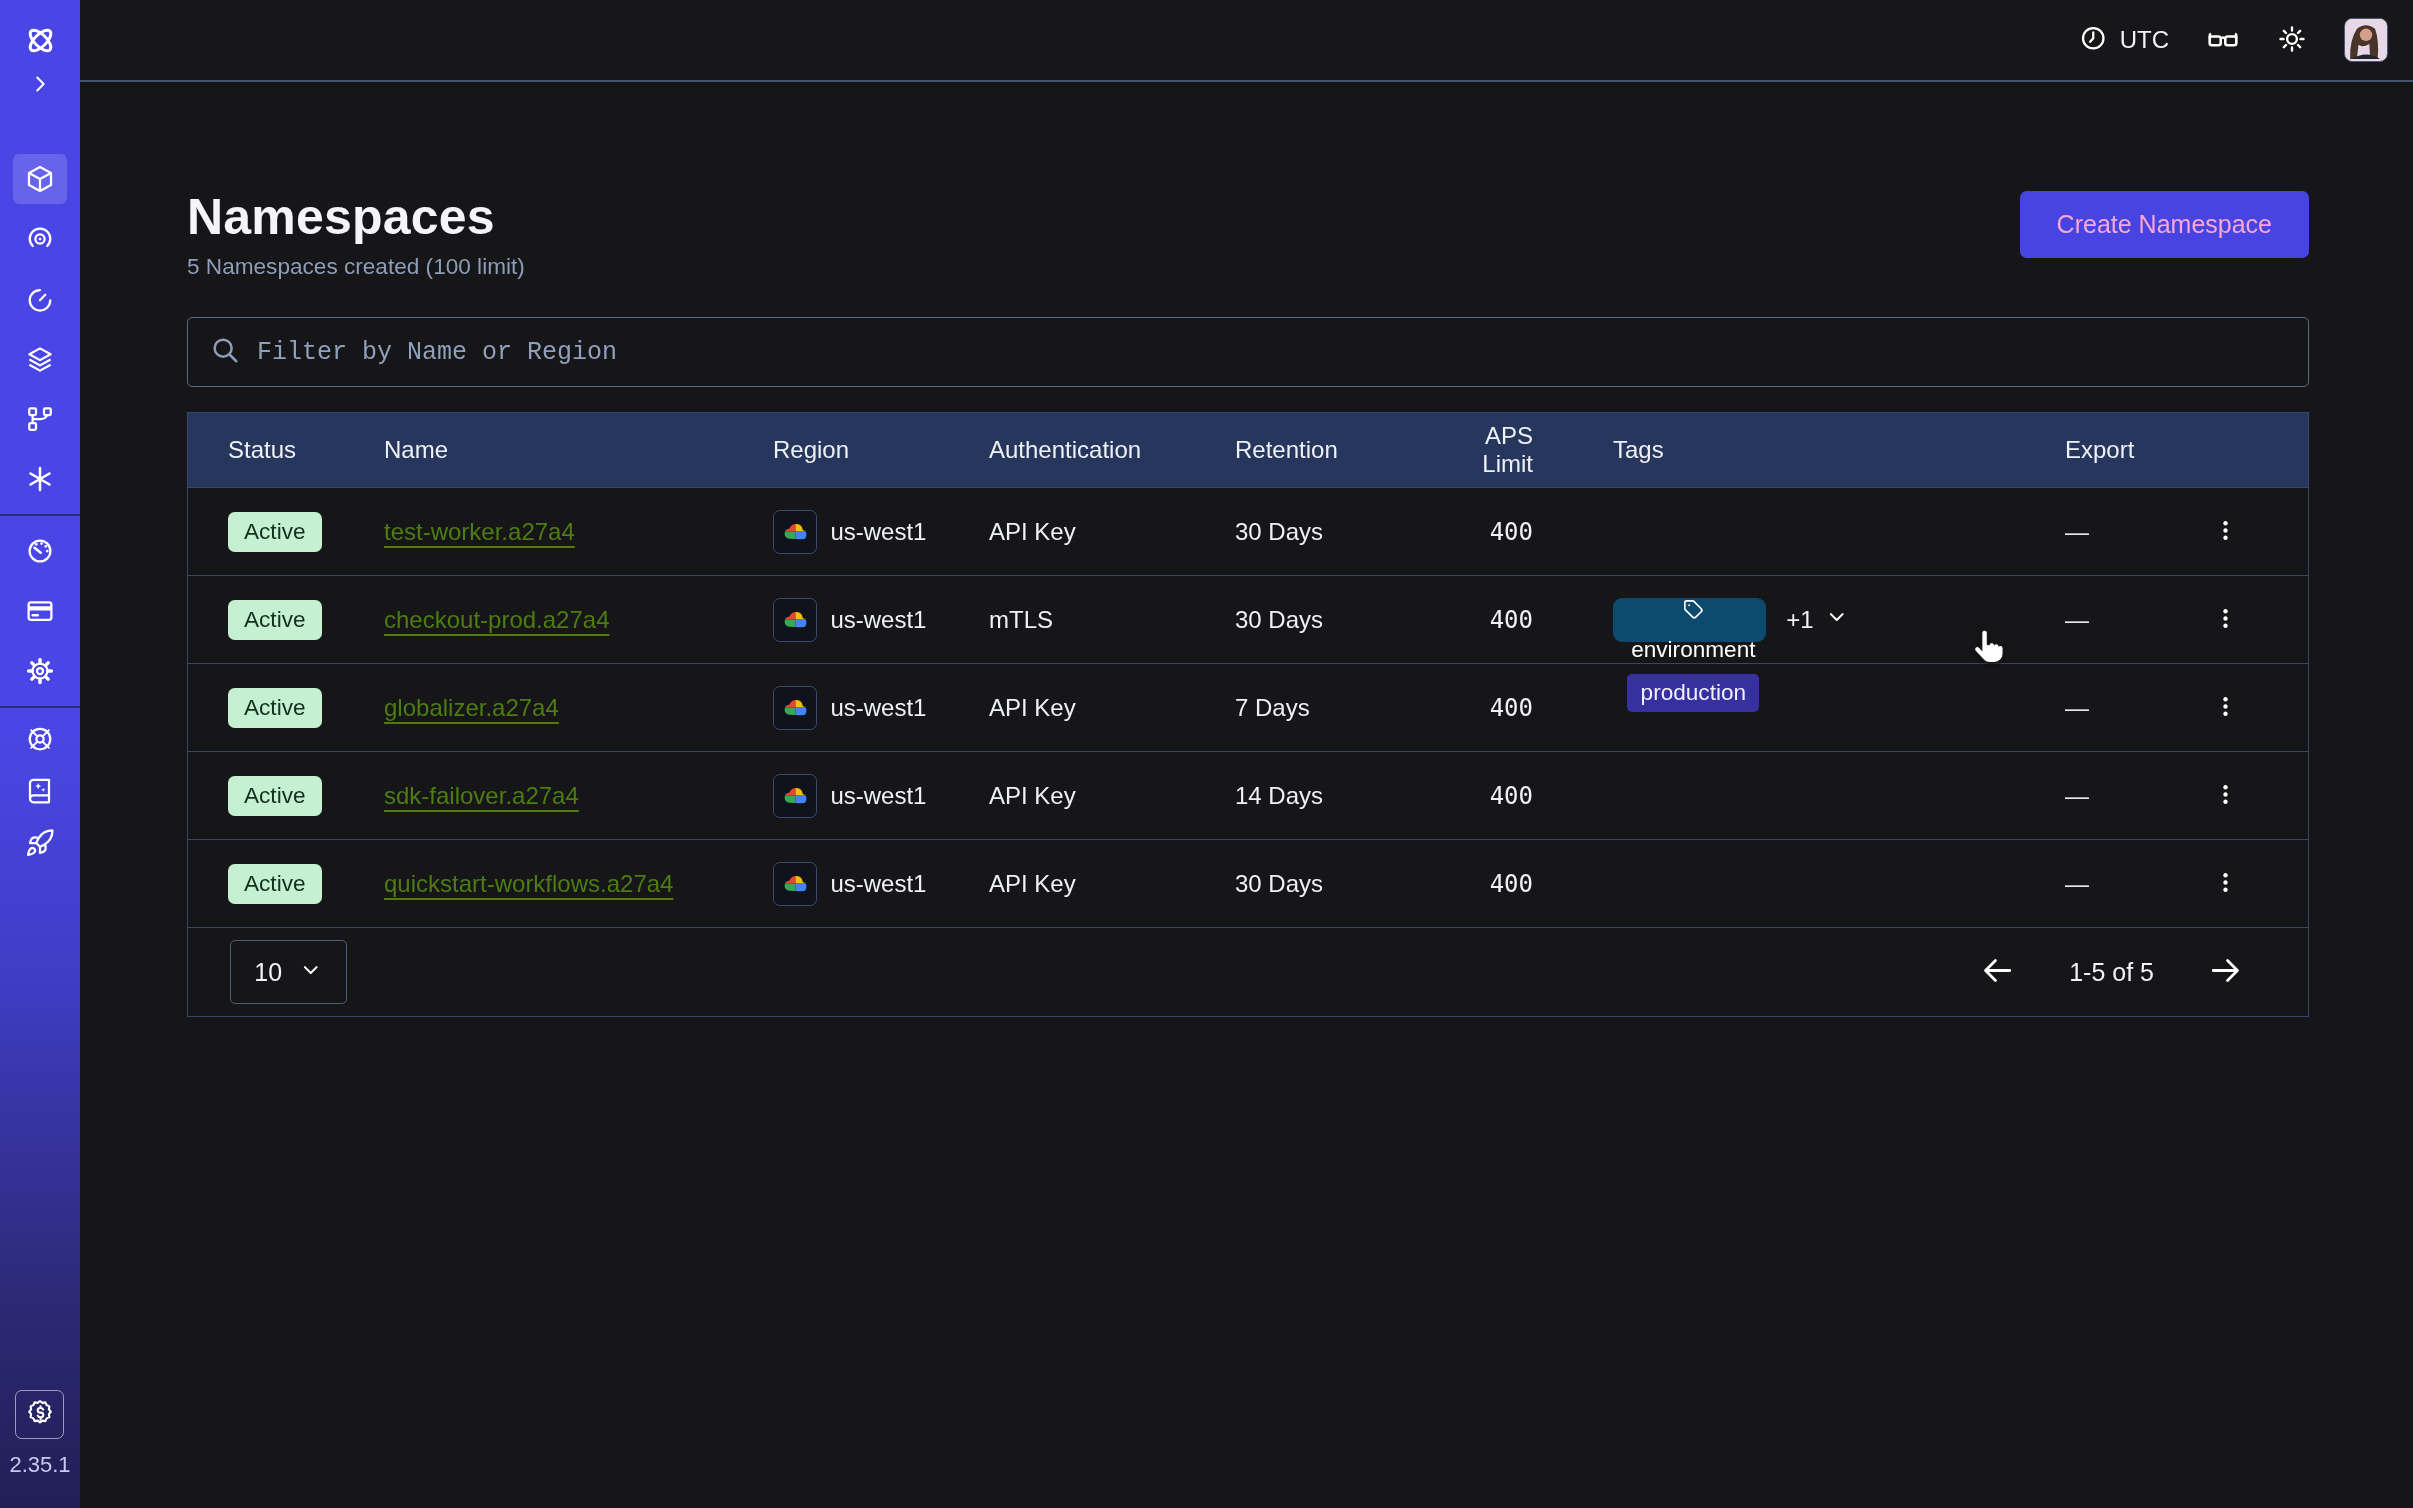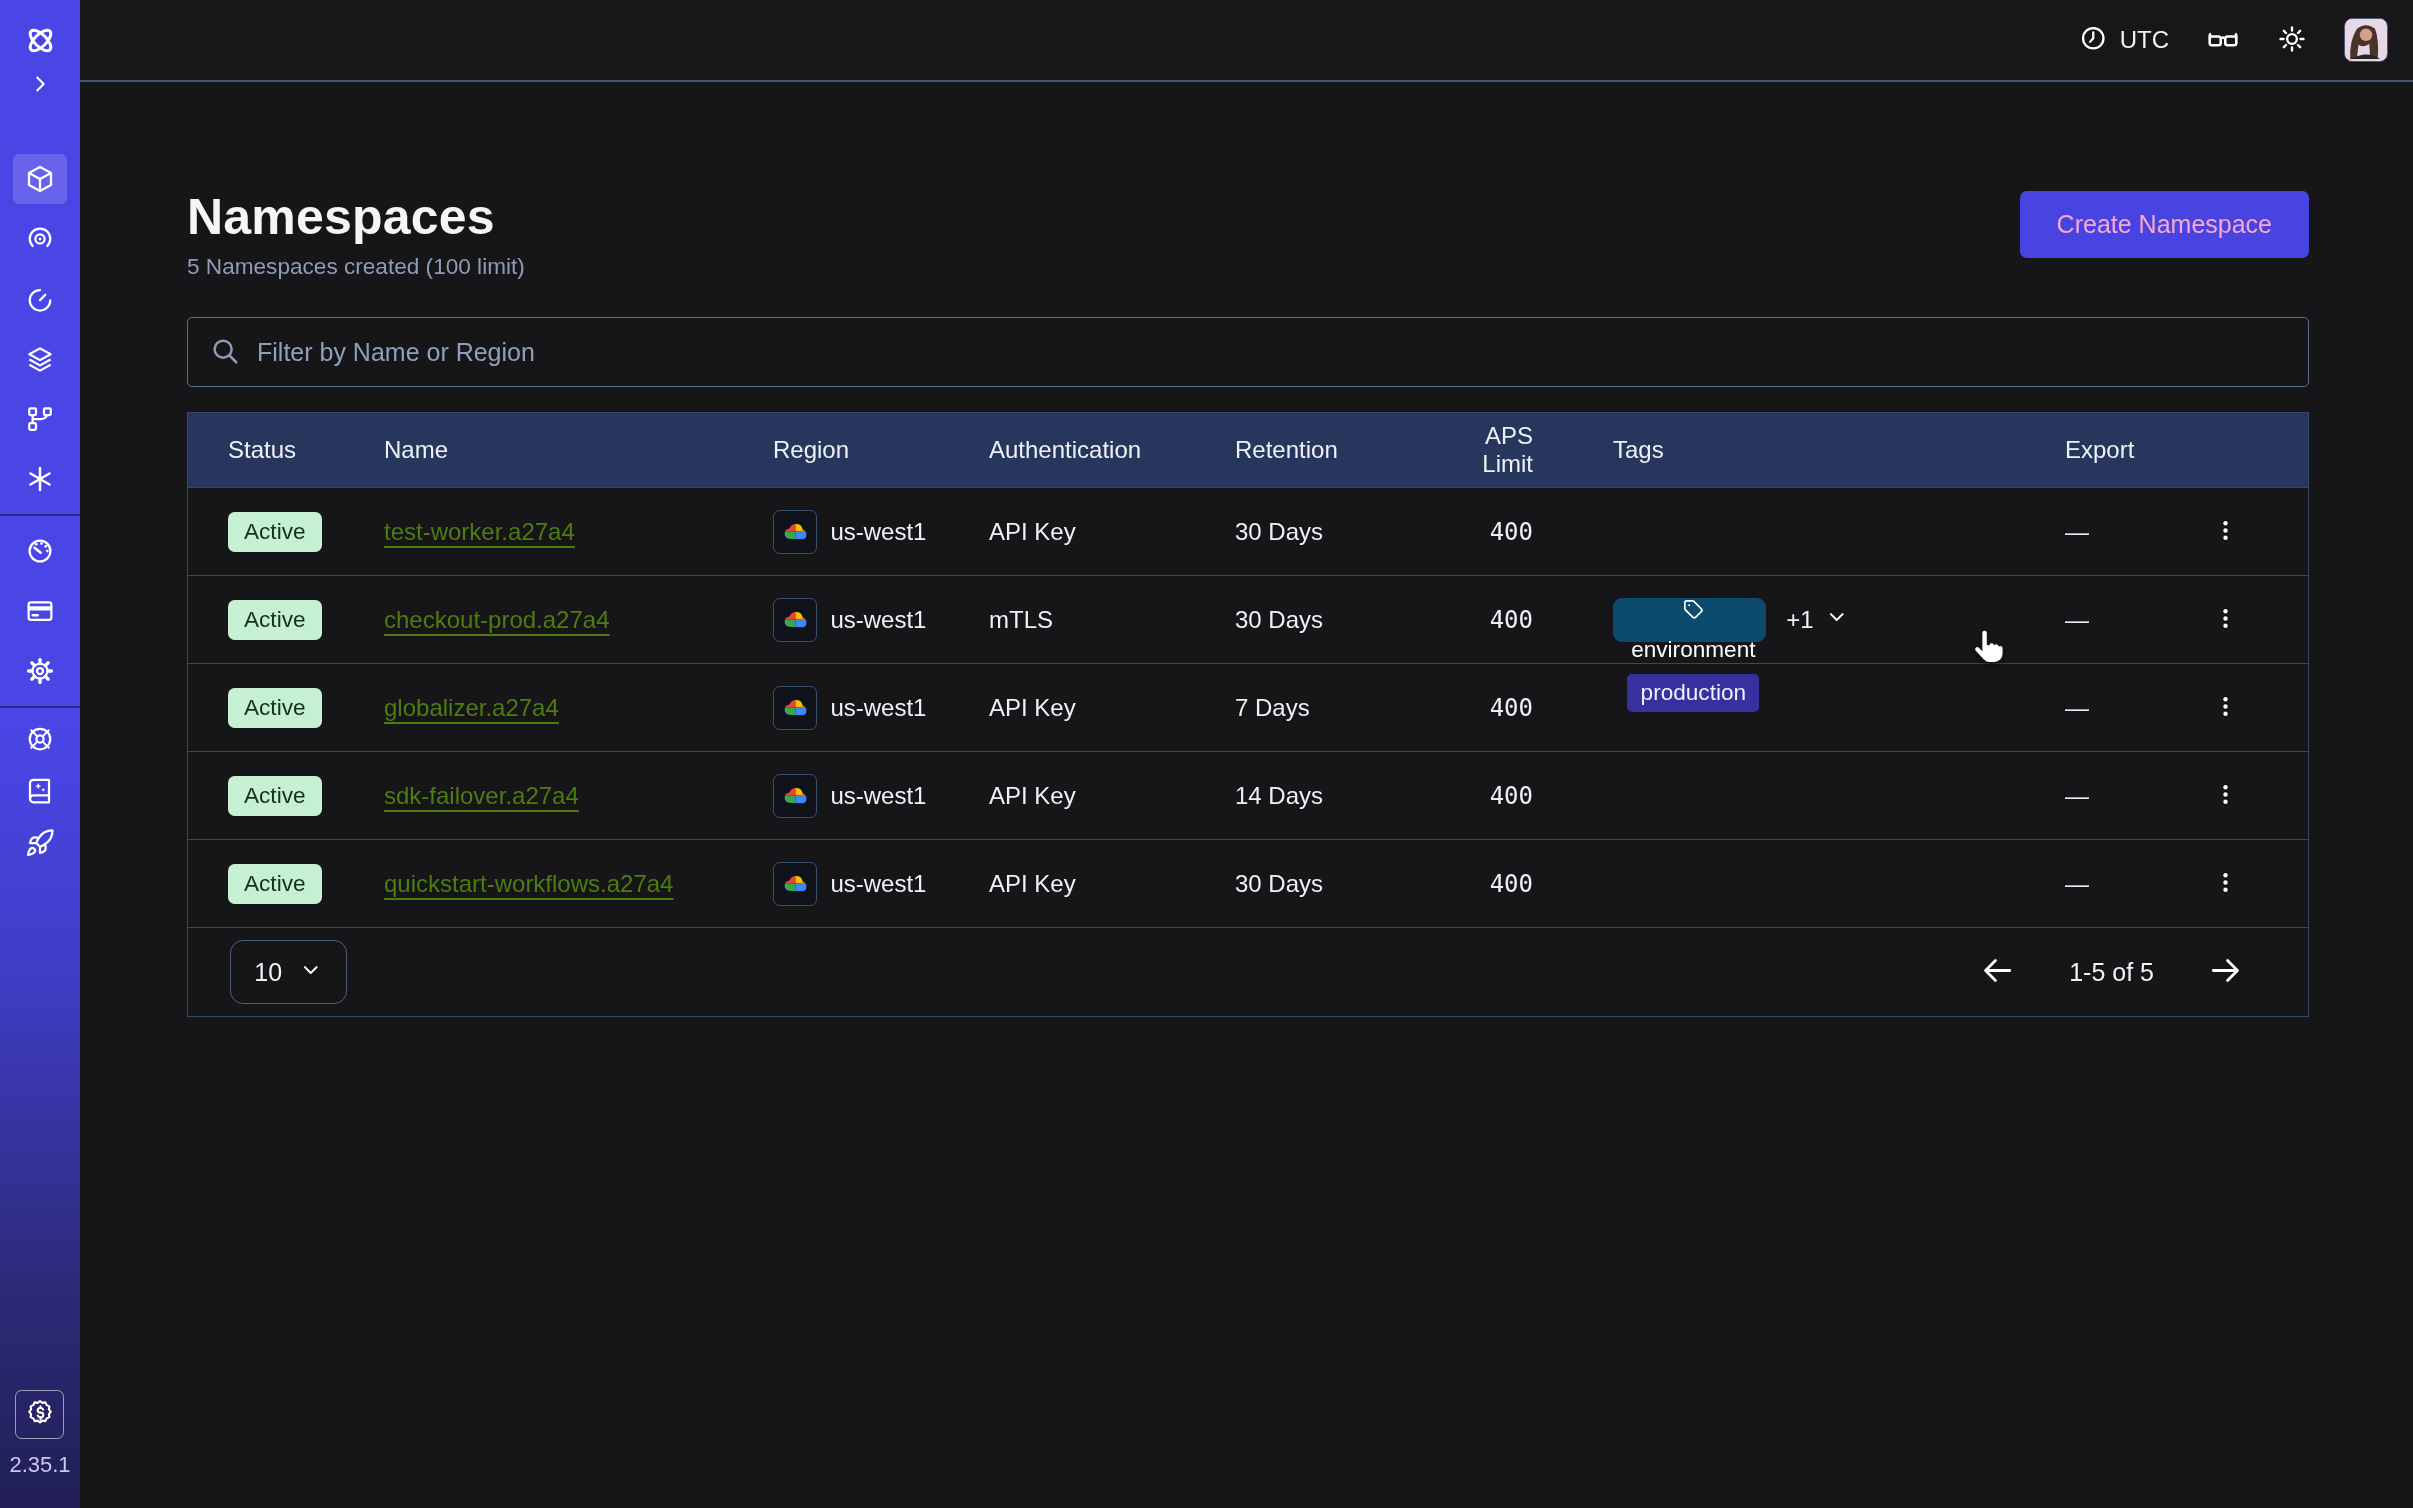--- a/index.html
+++ b/index.html
@@ -55,21 +55,21 @@
   .page-head { margin-top: 103px; display: flex; justify-content: space-between; align-items: flex-start; }
   .page-title { font-size: 50px; font-weight: 600; color: #f4f5f7; letter-spacing: 0.2px; line-height: 1.16; }
   .page-subtitle { margin-top: 8.4px; font-size: 22.6px; color: #8d9db7; }
   .create-btn {
     margin-top: 3.4px; height: 67px; padding: 0 37px; background: #4744e2; color: #f9a8d4;
     font-size: 25px; font-family: inherit; border: none; border-radius: 6.7px; cursor: pointer;
   }
 
   .searchbox {
     margin-top: 37px; height: 70px; border: 1.7px solid #5b6c88; border-radius: 5px;
-    display: flex; align-items: center; padding: 0 22px; gap: 17px; background: transparent;
+    display: flex; align-items: center; padding: 0 22px; gap: 17px; background: transparent; font-family: Liberation Mono, monospace;
   }
   .searchbox input {
     flex: 1; background: transparent; border: none; outline: none;
     font-size: 25px; color: #e8ecf3; font-family: inherit;
   }
   .searchbox input::placeholder { color: #8fa0bc; }
 
   
   .ns-table { margin-top: 25px; border: 1.7px solid #35466b; }
   .tr { display: grid; grid-template-columns: 196px 389px 216px 246px 193px 185px 452px 1fr; align-items: center; }
@@ -103,21 +103,21 @@
     background: #0c4a6e; border-radius: 9px; padding: 0 6.7px 0 14.2px; cursor: pointer; flex-direction: column;
   }
   .tag-key { font-size: 22.6px; color: #ffffff; }
   .tag-val { background: #37309f; border-radius: 5px; padding: 5.9px 13.4px; font-size: 22.6px; color: #f1f1fb; }
   .tag-more { display: inline-flex; align-items: center; gap: 11px; cursor: pointer; }
   .tag-more-label { font-size: 24px; color: #f1f3f7; }
 
   
   .tfoot { height: 89px; border-top: 1.7px solid #35466b; display: flex; align-items: center; justify-content: space-between; padding: 0 65px 0 42px; }
   .page-size {
-    height: 64px; min-width: 117px; border: 1.7px solid #4d5d7c; border-radius: 13px; background: transparent;
+    height: 64px; min-width: 117px; border: 1.7px solid #4d5d7c; border-radius: 5px; background: transparent;
     display: flex; align-items: center; justify-content: center; gap: 17px; cursor: pointer;
     font-size: 25px; color: #f1f3f7; padding: 0 17px;
   }
   .pager { display: flex; align-items: center; gap: 54px; }
   .pager-label { font-size: 25px; color: #f1f3f7; }
   .pager-btn { background: none; border: none; cursor: pointer; display: flex; align-items: center; }
 
   
   .cursor { position: absolute; left: 1968px; top: 627px; z-index: 50; filter: drop-shadow(0 1.7px 2.5px rgba(0,0,0,0.6)); }
 </style>

